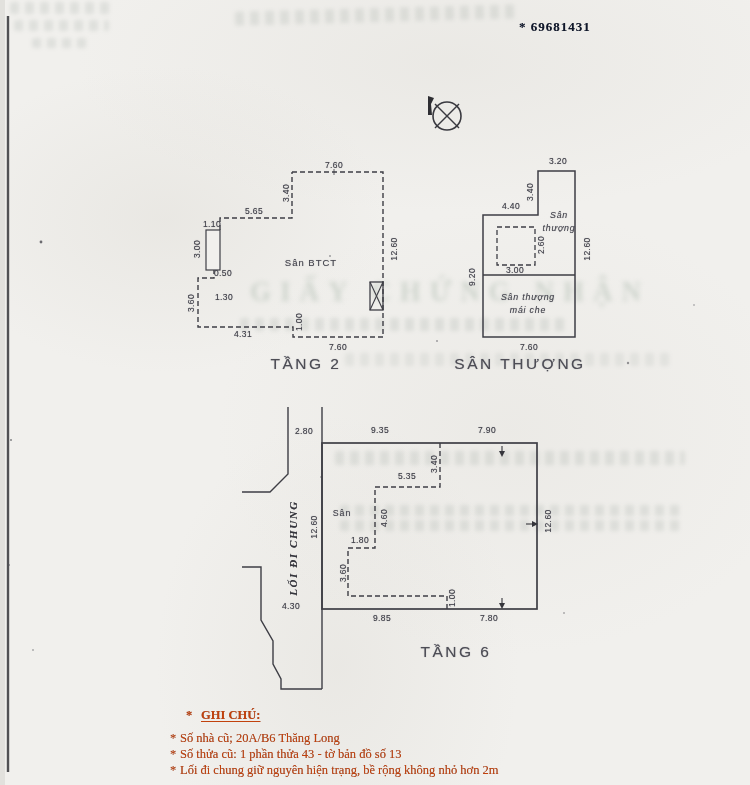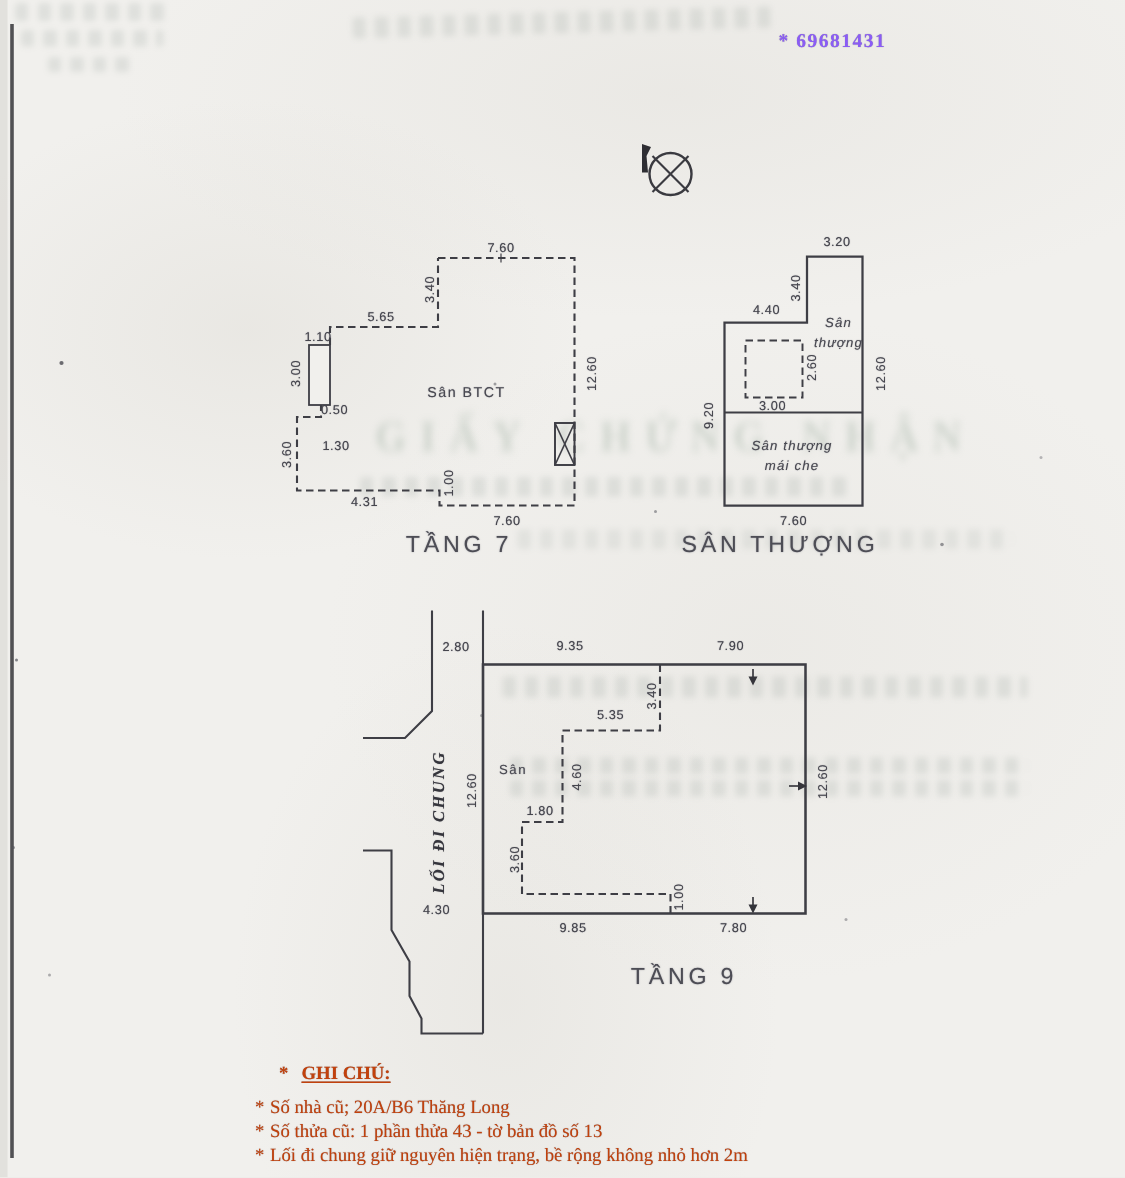--- a/index.html
+++ b/index.html
@@ -41,21 +41,21 @@
   }
   .passage-label{
     position:absolute; transform:translate(-50%,-50%) rotate(-90deg);
     font-family:"Liberation Serif",serif; font-style:italic; font-weight:bold;
     font-size:11px; letter-spacing:1.6px; color:#35353c; white-space:nowrap;
     text-shadow:0 0 .6px rgba(55,55,65,.6);
   }
   .serial{
     position:absolute; left:519px; top:19px;
     font-family:"Liberation Serif",serif; font-weight:bold; font-size:13px;
-    letter-spacing:1px; color:#8b5cf6; text-shadow:0 0 .6px rgba(40,40,55,.5);
+    letter-spacing:1px; color:#0f172a; text-shadow:0 0 .6px rgba(40,40,55,.5);
   }
   .notes{
     position:absolute; left:170px; top:708px;
     font-family:"Liberation Serif",serif; font-size:12.5px; color:#c2410c;
     text-shadow:0 0 .6px rgba(55,55,70,.5);
   }
   .notes .head-row{margin-left:16px; margin-bottom:7px; font-weight:bold;}
   .notes .head-row .head-text{text-decoration:underline; text-underline-offset:2px; margin-left:5px;}
   .notes .item{line-height:16px;}
   .notes .star{display:inline-block; width:10px;}
@@ -155,21 +155,21 @@
   <span class="dim v" style="left:299px;top:322px;">1.00</span>
   <span class="dim" style="left:243px;top:334px;">4.31</span>
   <span class="dim v" style="left:191px;top:303px;">3.60</span>
   <span class="dim" style="left:208px;top:297px;margin-left:16px;">1.30</span>
   <span class="dim" style="left:223px;top:273px;">0.50</span>
   <span class="dim v" style="left:197px;top:249px;">3.00</span>
   <span class="dim" style="left:212px;top:224px;">1.10</span>
   <span class="dim" style="left:254px;top:211px;">5.65</span>
   <span class="dim v" style="left:286px;top:193px;">3.40</span>
   <span class="area" style="left:311px;top:262px;">Sân BTCT</span>
-  <div class="plan-title" style="left:306px;top:364px;">TẦNG 7</div>
+  <div class="plan-title" style="left:306px;top:364px;">TẦNG 2</div>
 
   <span class="dim" style="left:558px;top:161px;">3.20</span>
   <span class="dim v" style="left:530px;top:192px;">3.40</span>
   <span class="dim" style="left:511px;top:206px;">4.40</span>
   <div class="area2" style="left:559px;top:222px;">
     <div>Sân</div>
     <div>thượng</div>
   </div>
   <span class="dim v" style="left:541px;top:245px;">2.60</span>
   <span class="dim" style="left:515px;top:270px;">3.00</span>
@@ -191,21 +191,21 @@
   <span class="dim v" style="left:548px;top:521px;">12.60</span>
   <span class="dim v" style="left:434px;top:464px;">3.40</span>
   <span class="dim" style="left:407px;top:476px;">5.35</span>
   <span class="dim v" style="left:384px;top:518px;">4.60</span>
   <span class="area" style="left:342px;top:513px;font-size:8.8px;">Sân</span>
   <span class="dim" style="left:360px;top:540px;">1.80</span>
   <span class="dim v" style="left:343px;top:573px;">3.60</span>
   <span class="dim v" style="left:452px;top:598px;">1.00</span>
   <span class="dim" style="left:382px;top:618px;">9.85</span>
   <span class="dim" style="left:489px;top:618px;">7.80</span>
-  <div class="plan-title" style="left:456px;top:652px;">TẦNG 9</div>
+  <div class="plan-title" style="left:456px;top:652px;">TẦNG 6</div>
 
   <div class="notes">
     <div class="head-row">
       <span class="star">*</span><span class="head-text">GHI CHÚ:</span>
     </div>
     <div class="item">
       <span class="star">*</span><span>Số nhà cũ; 20A/B6 Thăng Long</span>
     </div>
     <div class="item">
       <span class="star">*</span><span>Số thửa cũ: 1 phần thửa 43 - tờ bản đồ số 13</span>

